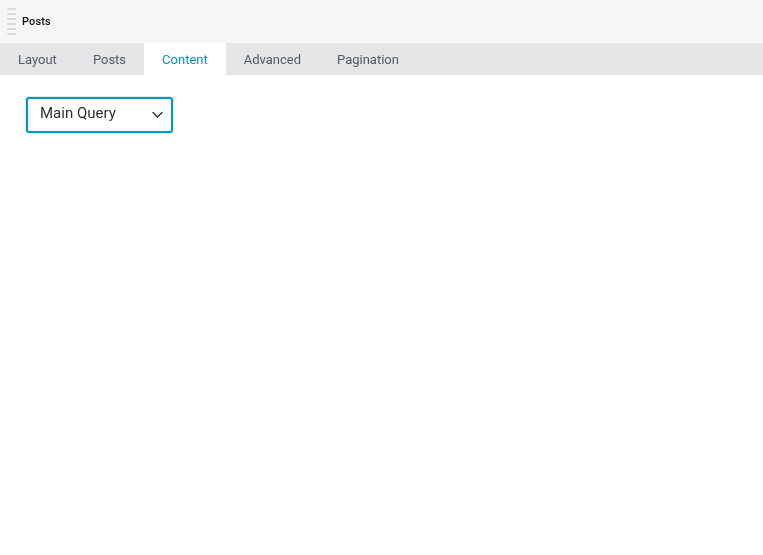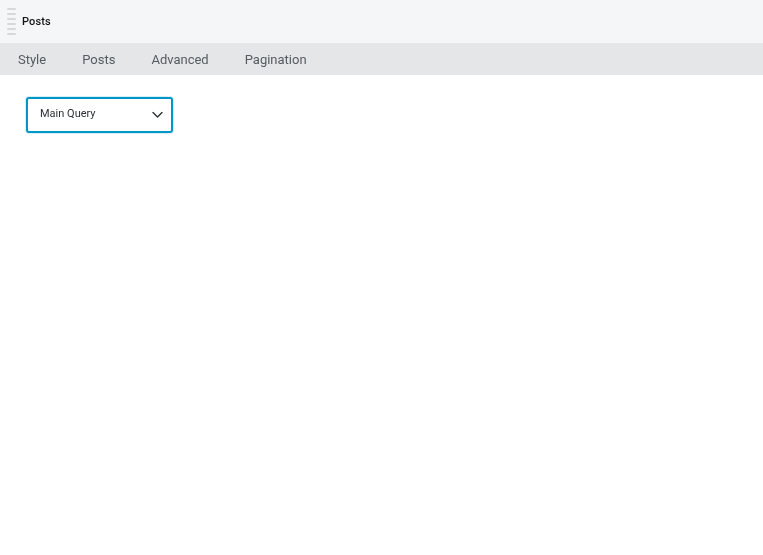--- a/index.html
+++ b/index.html
@@ -78,21 +78,21 @@
     .select-wrap {
       position: relative;
       width: 147px;
     }
     .select {
       width: 100%;
       height: 36px;
       border: 2px solid #0096c5;
       border-radius: 3px;
       background: #ffffff;
-      font-size: 11px;
+      font-size: 15px;
       font-family: inherit;
       color: #2c2f33;
       padding: 0 30px 4px 12px;
       appearance: none;
       -webkit-appearance: none;
       cursor: pointer;
       outline: none;
       box-shadow: 0 0 0 1px rgba(0,150,197,0.15);
     }
     .chevron {
@@ -114,22 +114,23 @@
       <span></span>
       <span></span>
       <span></span>
       <span></span>
       <span></span>
   </div>
   <div class="page-title">Posts</div>
 </div>
 
 <div class="tabs">
-  <button class="tab">Style</button>
+  <button class="tab">Layout</button>
   <button class="tab">Posts</button>
+  <button class="tab active">Content</button>
   <button class="tab">Advanced</button>
   <button class="tab">Pagination</button>
 </div>
 
 <div class="content-area">
   <div class="field-row">
     <div class="select-wrap">
       <select class="select">
         <option>Main Query</option>
       </select>

